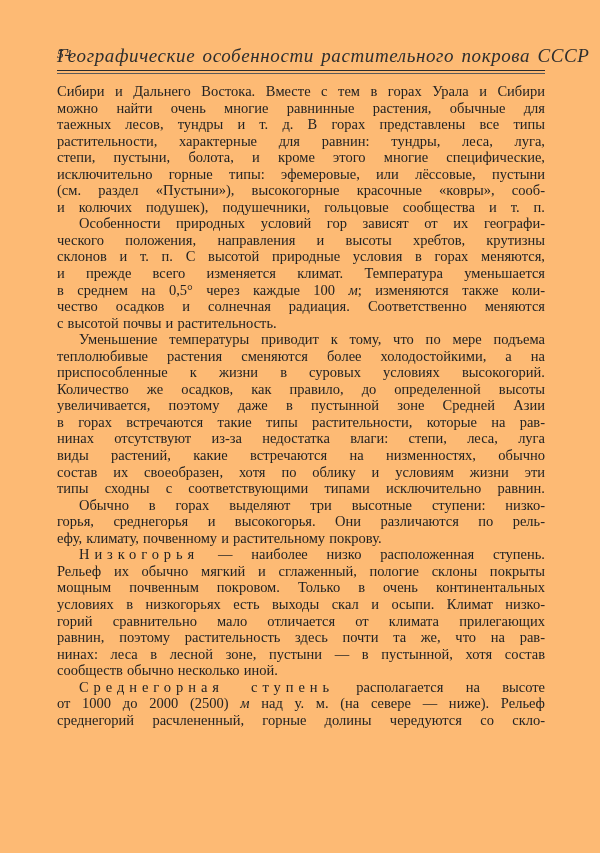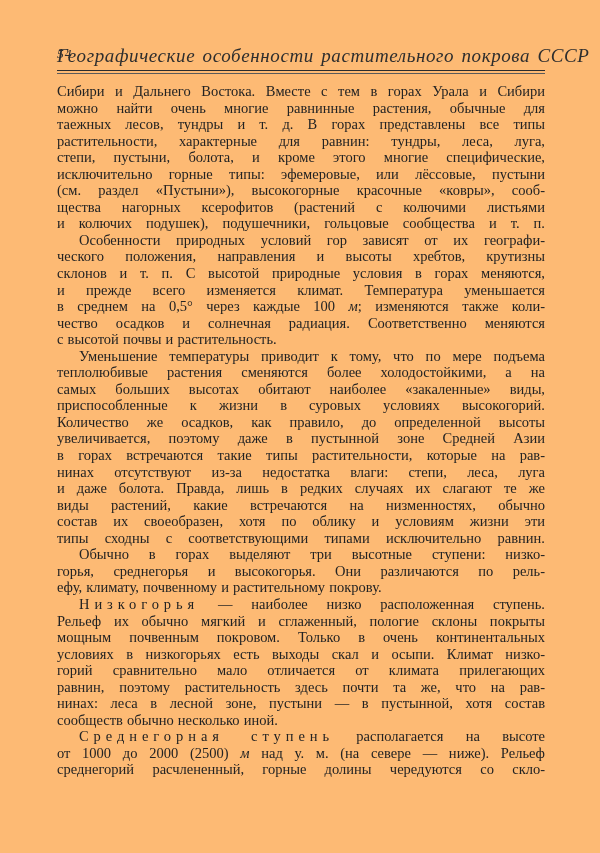--- a/index.html
+++ b/index.html
@@ -83,38 +83,35 @@
   </div>
   <div class="header-rule"></div>
   <div class="text-block">
       <div class="line"><span>Сибири и Дальнего Востока. Вместе с тем в горах Урала и Сибири</span></div>
       <div class="line"><span>можно найти очень многие равнинные растения, обычные для</span></div>
       <div class="line"><span>таежных лесов, тундры и т. д. В горах представлены все типы</span></div>
       <div class="line"><span>растительности, характерные для равнин: тундры, леса, луга,</span></div>
       <div class="line"><span>степи, пустыни, болота, и кроме этого многие специфические,</span></div>
       <div class="line"><span>исключительно горные типы: эфемеровые, или лёссовые, пустыни</span></div>
       <div class="line"><span>(см. раздел «Пустыни»), высокогорные красочные «ковры», сооб-</span></div>
-      <div class="line"><span>щества нагорных ксерофитов (растений с колючими листьями</span></div>
       <div class="line"><span>и колючих подушек), подушечники, гольцовые сообщества и т. п.</span></div>
       <div class="line indent"><span>Особенности природных условий гор зависят от их географи-</span></div>
       <div class="line"><span>ческого положения, направления и высоты хребтов, крутизны</span></div>
       <div class="line"><span>склонов и т. п. С высотой природные условия в горах меняются,</span></div>
       <div class="line"><span>и прежде всего изменяется климат. Температура уменьшается</span></div>
       <div class="line"><span>в среднем на 0,5° через каждые 100 </span><span class="ital">м</span><span>; изменяются также коли-</span></div>
       <div class="line"><span>чество осадков и солнечная радиация. Соответственно меняются</span></div>
       <div class="line end"><span>с высотой почвы и растительность.</span></div>
       <div class="line indent"><span>Уменьшение температуры приводит к тому, что по мере подъема</span></div>
       <div class="line"><span>теплолюбивые растения сменяются более холодостойкими, а на</span></div>
-      <div class="line"><span>самых больших высотах обитают наиболее «закаленные» виды,</span></div>
       <div class="line"><span>приспособленные к жизни в суровых условиях высокогорий.</span></div>
       <div class="line"><span>Количество же осадков, как правило, до определенной высоты</span></div>
       <div class="line"><span>увеличивается, поэтому даже в пустынной зоне Средней Азии</span></div>
       <div class="line"><span>в горах встречаются такие типы растительности, которые на рав-</span></div>
       <div class="line"><span>нинах отсутствуют из-за недостатка влаги: степи, леса, луга</span></div>
-      <div class="line"><span>и даже болота. Правда, лишь в редких случаях их слагают те же</span></div>
       <div class="line"><span>виды растений, какие встречаются на низменностях, обычно</span></div>
       <div class="line"><span>состав их своеобразен, хотя по облику и условиям жизни эти</span></div>
       <div class="line"><span>типы сходны с соответствующими типами исключительно равнин.</span></div>
       <div class="line indent"><span>Обычно в горах выделяют три высотные ступени: низко-</span></div>
       <div class="line"><span>горья, среднегорья и высокогорья. Они различаются по рель-</span></div>
       <div class="line end"><span>ефу, климату, почвенному и растительному покрову.</span></div>
       <div class="line indent"><span class="spaced">Низкогорья</span><span> — наиболее низко расположенная ступень.</span></div>
       <div class="line"><span>Рельеф их обычно мягкий и сглаженный, пологие склоны покрыты</span></div>
       <div class="line"><span>мощным почвенным покровом. Только в очень континентальных</span></div>
       <div class="line"><span>условиях в низкогорьях есть выходы скал и осыпи. Климат низко-</span></div>

